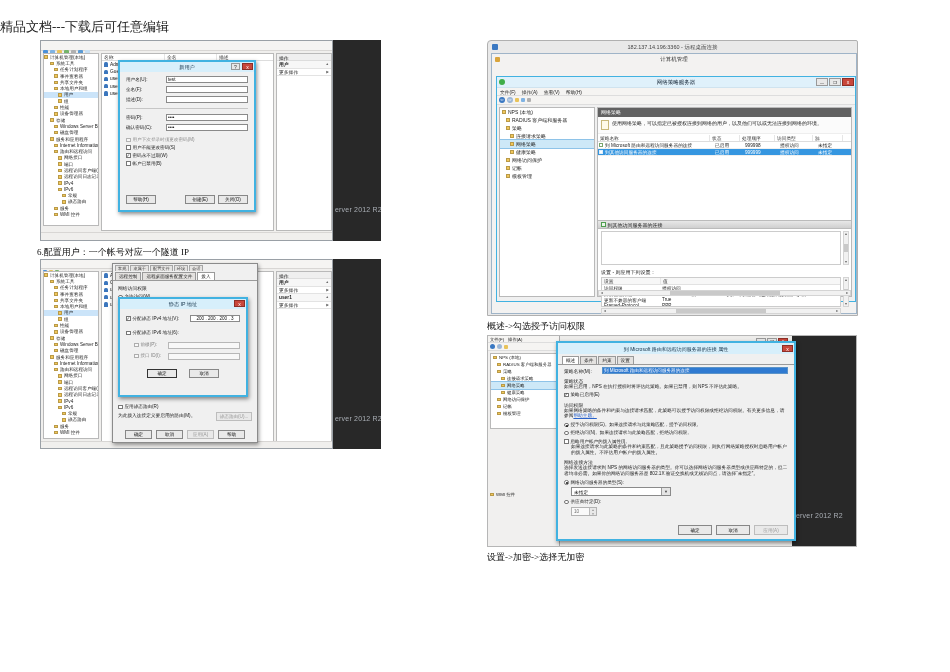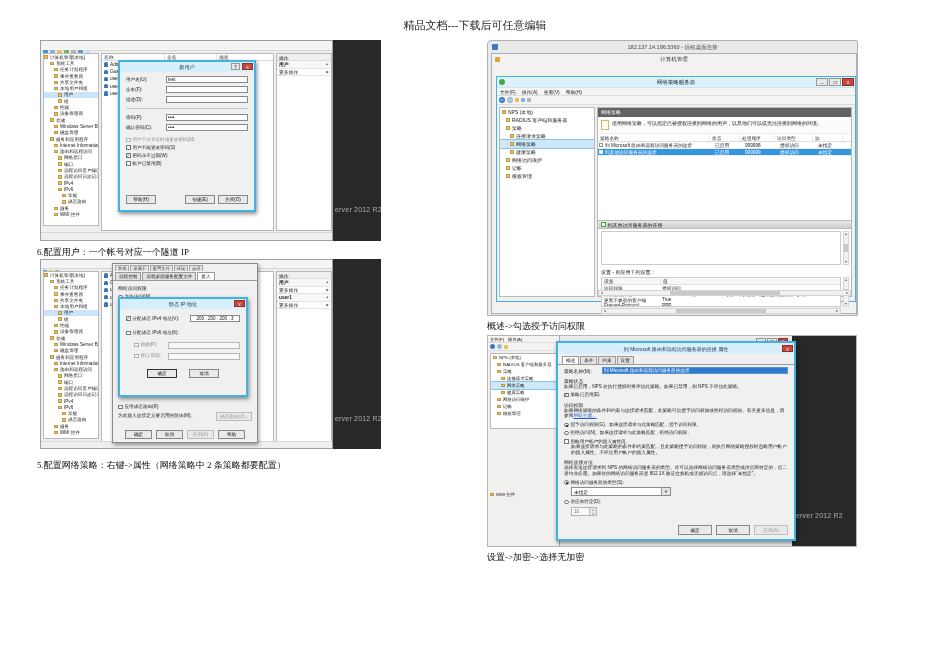--- a/index.html
+++ b/index.html
@@ -53,21 +53,21 @@
 .scrv{position:absolute;width:6px;background:#f1f1f1;border:1px solid #d4d4d4;display:flex;flex-direction:column;align-items:center;justify-content:space-between;font-size:3.5px;color:#666}
 .scrh{position:absolute;height:6px;background:#f1f1f1;border:1px solid #d4d4d4;display:flex;align-items:center;justify-content:space-between;font-size:3.5px;color:#666;padding:0 1px}
 .thumb{background:#c9c9c9}
 .cap{position:absolute;font-size:9px;color:#101010;white-space:nowrap}
 </style>
 </head>
 <body>
 
 <div id="page">
 
-  <div class="abs serif" style="left:0;top:18px;width:100%;text-align:center;font-size:11px;color:#222">精品文档---下载后可任意编辑</div>
+  <div class="abs serif" style="left:0;top:18px;width:100%;font-size:13px;color:#222">精品文档---下载后可任意编辑</div>
 
   <div class="shot" style="left:40px;top:40px;width:341px;height:201px">
     <div class="abs desk" style="right:0;top:0;width:48px;height:100%">
       <span class="wm" style="left:2px;top:166px">erver 2012 R2</span>
     </div>
     <div class="abs win" style="left:0;top:0;width:293px;height:201px">
       <div class="abs" style="left:0;top:0;right:0;height:10px;background:#f5f4f2;border-bottom:1px solid #d8d6d4">
         <span class="icn" style="background:#4a90d9"></span><span class="icn" style="background:#7fb3e3"></span><span class="icn" style="background:#e8c35a"></span><span class="icn" style="background:#74b46a"></span><span class="icn" style="background:#b0b0b0"></span><span class="icn" style="background:#5b9bd5"></span><span class="icn" style="background:#c8e0f4"></span>
       </div>
       <div class="abs panel" style="left:2px;top:12px;width:56px;height:173px">
@@ -519,21 +519,20 @@
           <span class="inp" style="flex:1"></span>
         </div>
         <div style="display:flex;justify-content:center;gap:12px;margin-top:9px">
           <span class="btn" style="width:30px;border:1px solid #333">确定</span>
           <span class="btn" style="width:30px">取消</span>
         </div>
       </div>
     </div>
   </div>
 
-  <div class="cap serif" style="left:37px;top:459px">5.配置网络策略：右键-&gt;属性（网络策略中 2 条策略都要配置）</div>
 
   <div class="shot" style="left:487px;top:40px;width:371px;height:276px">
     <div class="abs" style="left:0;top:0;right:0;bottom:0;background:#e9e9e9;border:1px solid #b0b0b0;border-radius:4px 2px 0 0">
       <span style="position:absolute;left:4px;top:3px;width:6px;height:6px;background:#3a78c2;border-radius:1px"></span>
       <div style="text-align:center;font-size:5.5px;color:#444;height:13px;line-height:13px">182.137.14.196:3360 - 远程桌面连接</div>
     </div>
     <div class="abs" style="left:4px;top:13px;right:1px;bottom:2px;background:#f3f2f1;border:1px solid #9fb4c8">
       <span style="position:absolute;left:3px;top:3px;width:5px;height:5px;background:#d9a43b;border-radius:1px"></span>
       <div style="text-align:center;font-size:5.5px;color:#333;height:11px;line-height:11px">计算机管理</div>
     </div>

